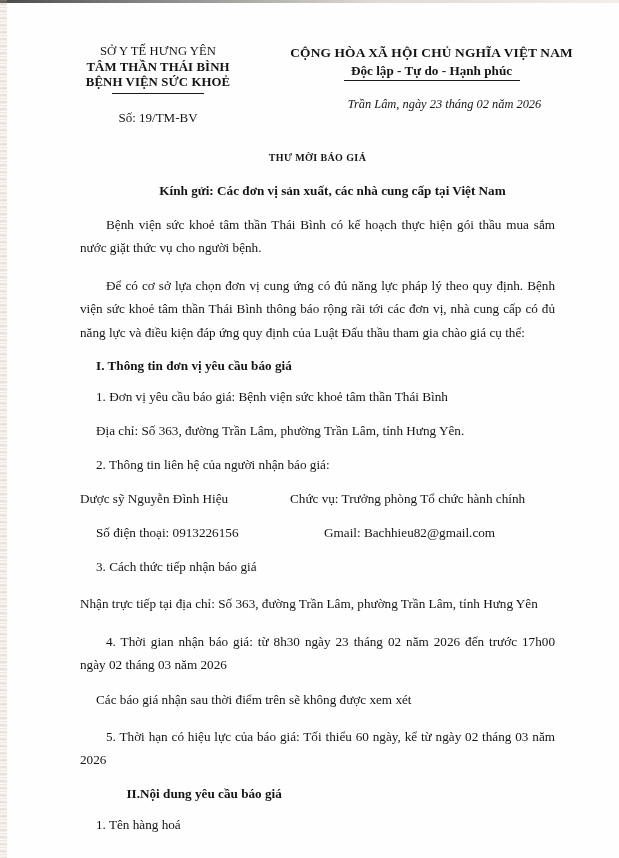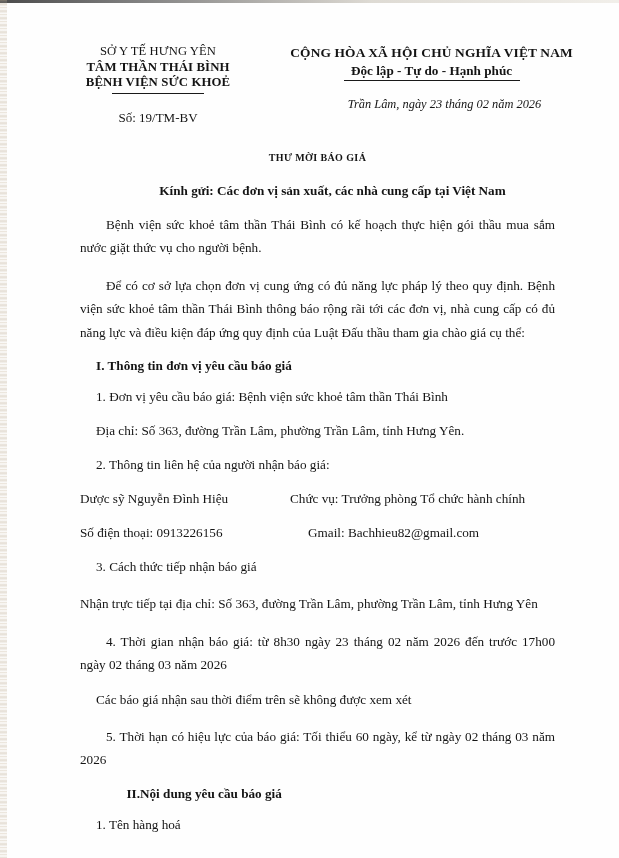--- a/index.html
+++ b/index.html
@@ -165,21 +165,21 @@
     text-align: right;
   }
   .two-col {
     display: flex;
     font-size: 13.2px;
     line-height: 23px;
     margin-top: 11px;
   }
   .two-col .c1 { width: 210px; flex: 0 0 210px; }
   .two-col .c2 { flex: 1 1 auto; }
-  .two-col.phone .c1 { width: 210px; flex: 0 0 210px; }
+  .two-col.phone .c1 { width: 210px; flex: 0 0 210px; margin-left: 16px; }
   .two-col.phone .c2 { padding-left: 18px; }
 </style>
 </head>
 <body>
 
 <div class="page">
   <div class="scan-top"></div>
   <div class="scan-edge"></div>
 
   <div class="content">

